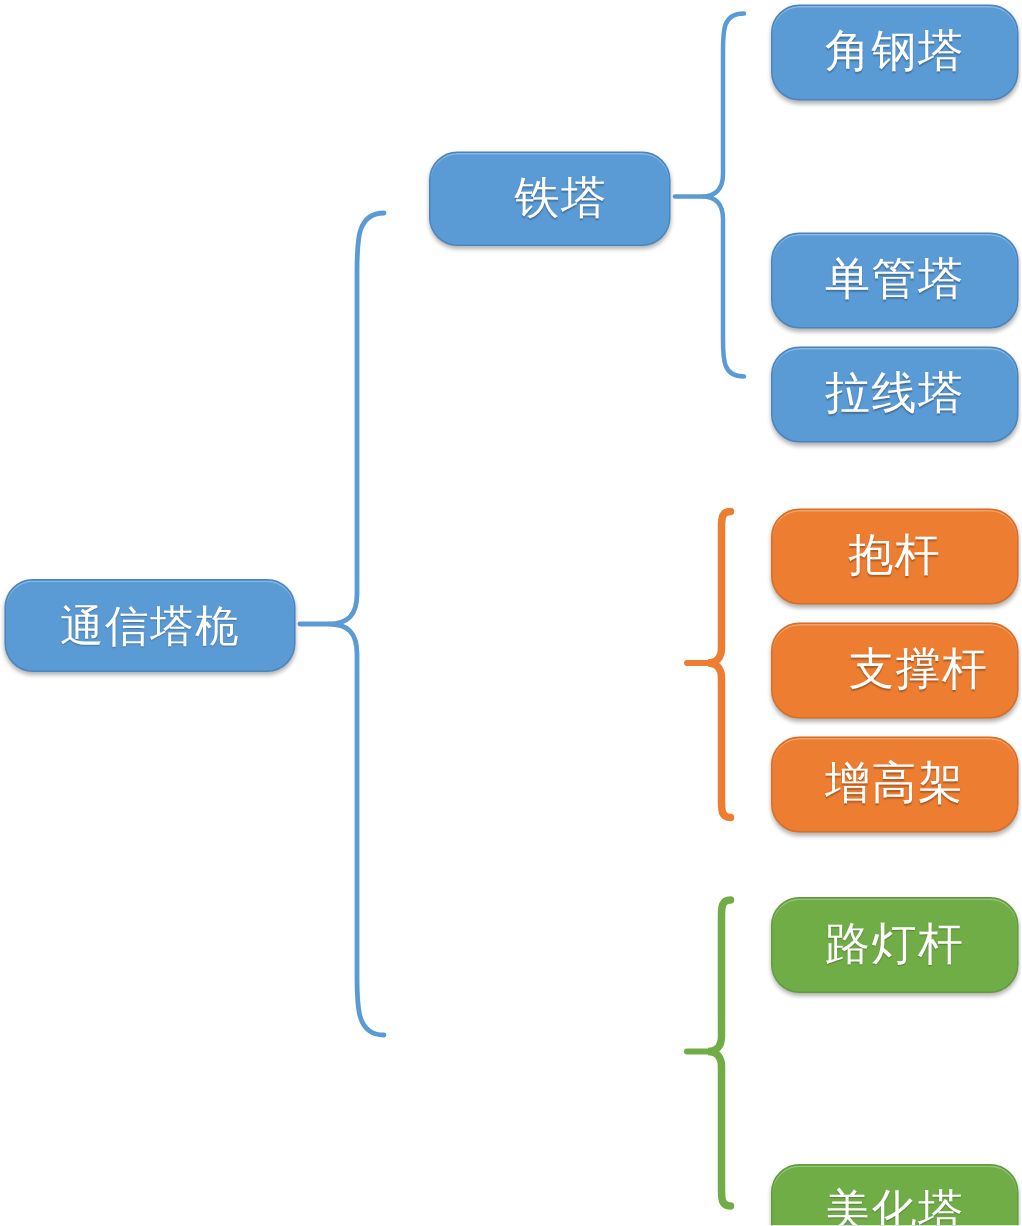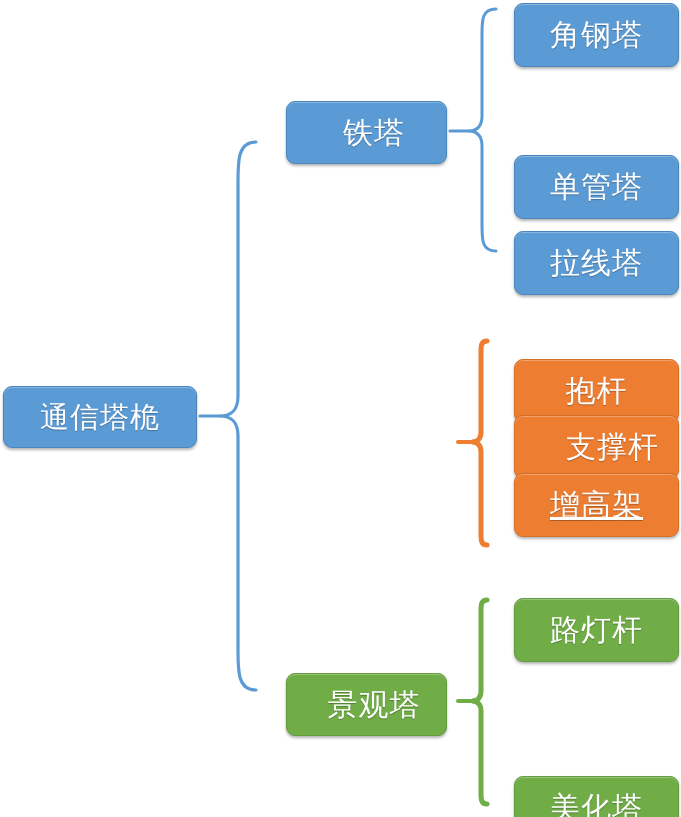--- a/index.html
+++ b/index.html
@@ -16,21 +16,21 @@
     height: 817px;
     background: #ffffff;
     overflow: hidden;
   }
   .node {
     position: absolute;
     box-sizing: border-box;
     display: flex;
     align-items: center;
     justify-content: center;
-    border-radius: 9px;
+    border-radius: 19px;
     color: #ffffff;
     font-size: 30px;
     line-height: 1;
     letter-spacing: 1px;
     text-shadow: 0 1px 1px rgba(0,0,0,0.28);
     user-select: none;
     white-space: nowrap;
   }
   .node.blue {
     background: #5B9BD5;
@@ -129,26 +129,25 @@
                C 481 799, 481 804, 487 804" fill="none" stroke="#70AD47" stroke-width="5.0" stroke-linecap="round"></path>
       <line x1="472" y1="701" x2="458" y2="701" stroke="#70AD47" stroke-width="4.0" stroke-linecap="round"></line>
     </g>
   </svg>
 
   <div class="node blue root-node">通信塔桅</div>
 
   <div class="node blue branch-node branch-iron">铁塔</div>
 
 
-  <div class="node green branch-node branch-scenic">景观塔</div>
 
   <div class="node blue leaf-node" style="top:3px;">角钢塔</div>
   <div class="node blue leaf-node" style="top:231px;">拉线塔</div>
   <div class="node blue leaf-node" style="top:155px;">单管塔</div>
 
-  <div class="node orange leaf-node" style="top:339px;margin-top:20px;">抱杆</div>
+  <div class="node orange leaf-node" style="top:339px;">抱杆</div>
   <div class="node orange leaf-node" style="top:415px;padding-left:32px;">支撑杆</div>
-  <div class="node orange leaf-node" style="top:473px;text-decoration:underline;">增高架</div>
+  <div class="node orange leaf-node" style="top:491px;">增高架</div>
 
   <div class="node green leaf-node" style="top:598px;">路灯杆</div>
   <div class="node green leaf-node" style="top:776px;">美化塔</div>
 
 </div>
 
 </body></html>

